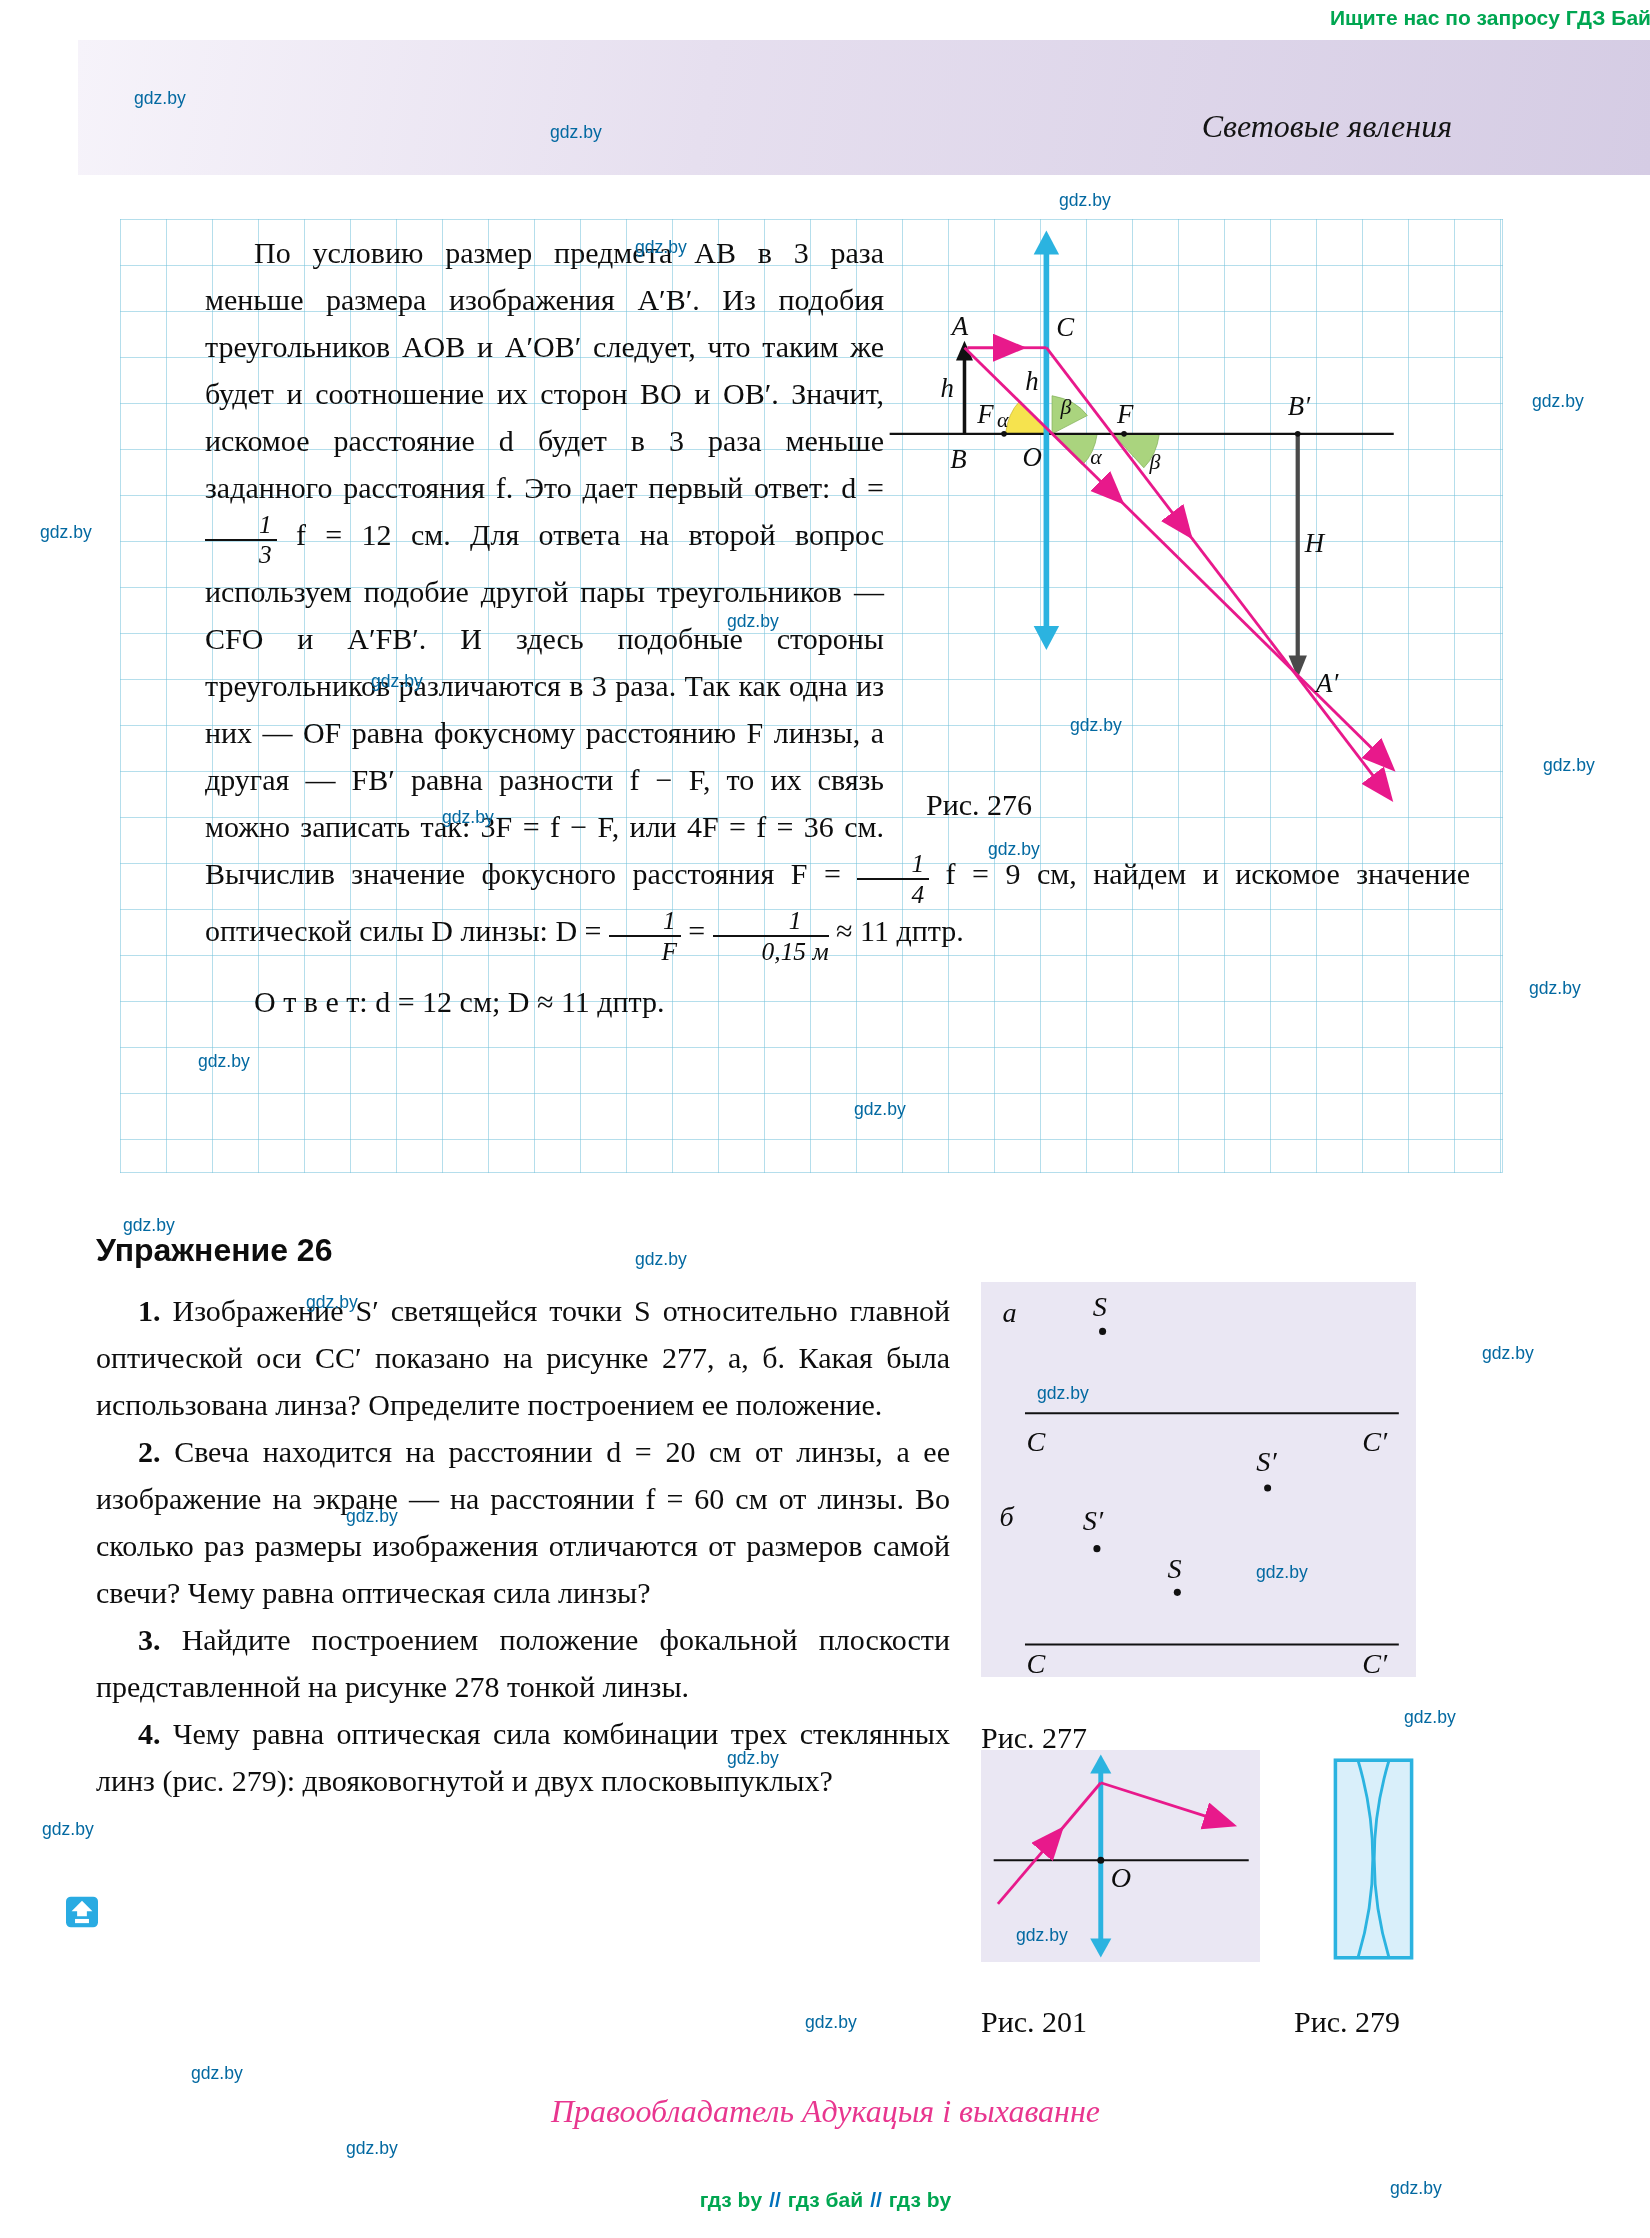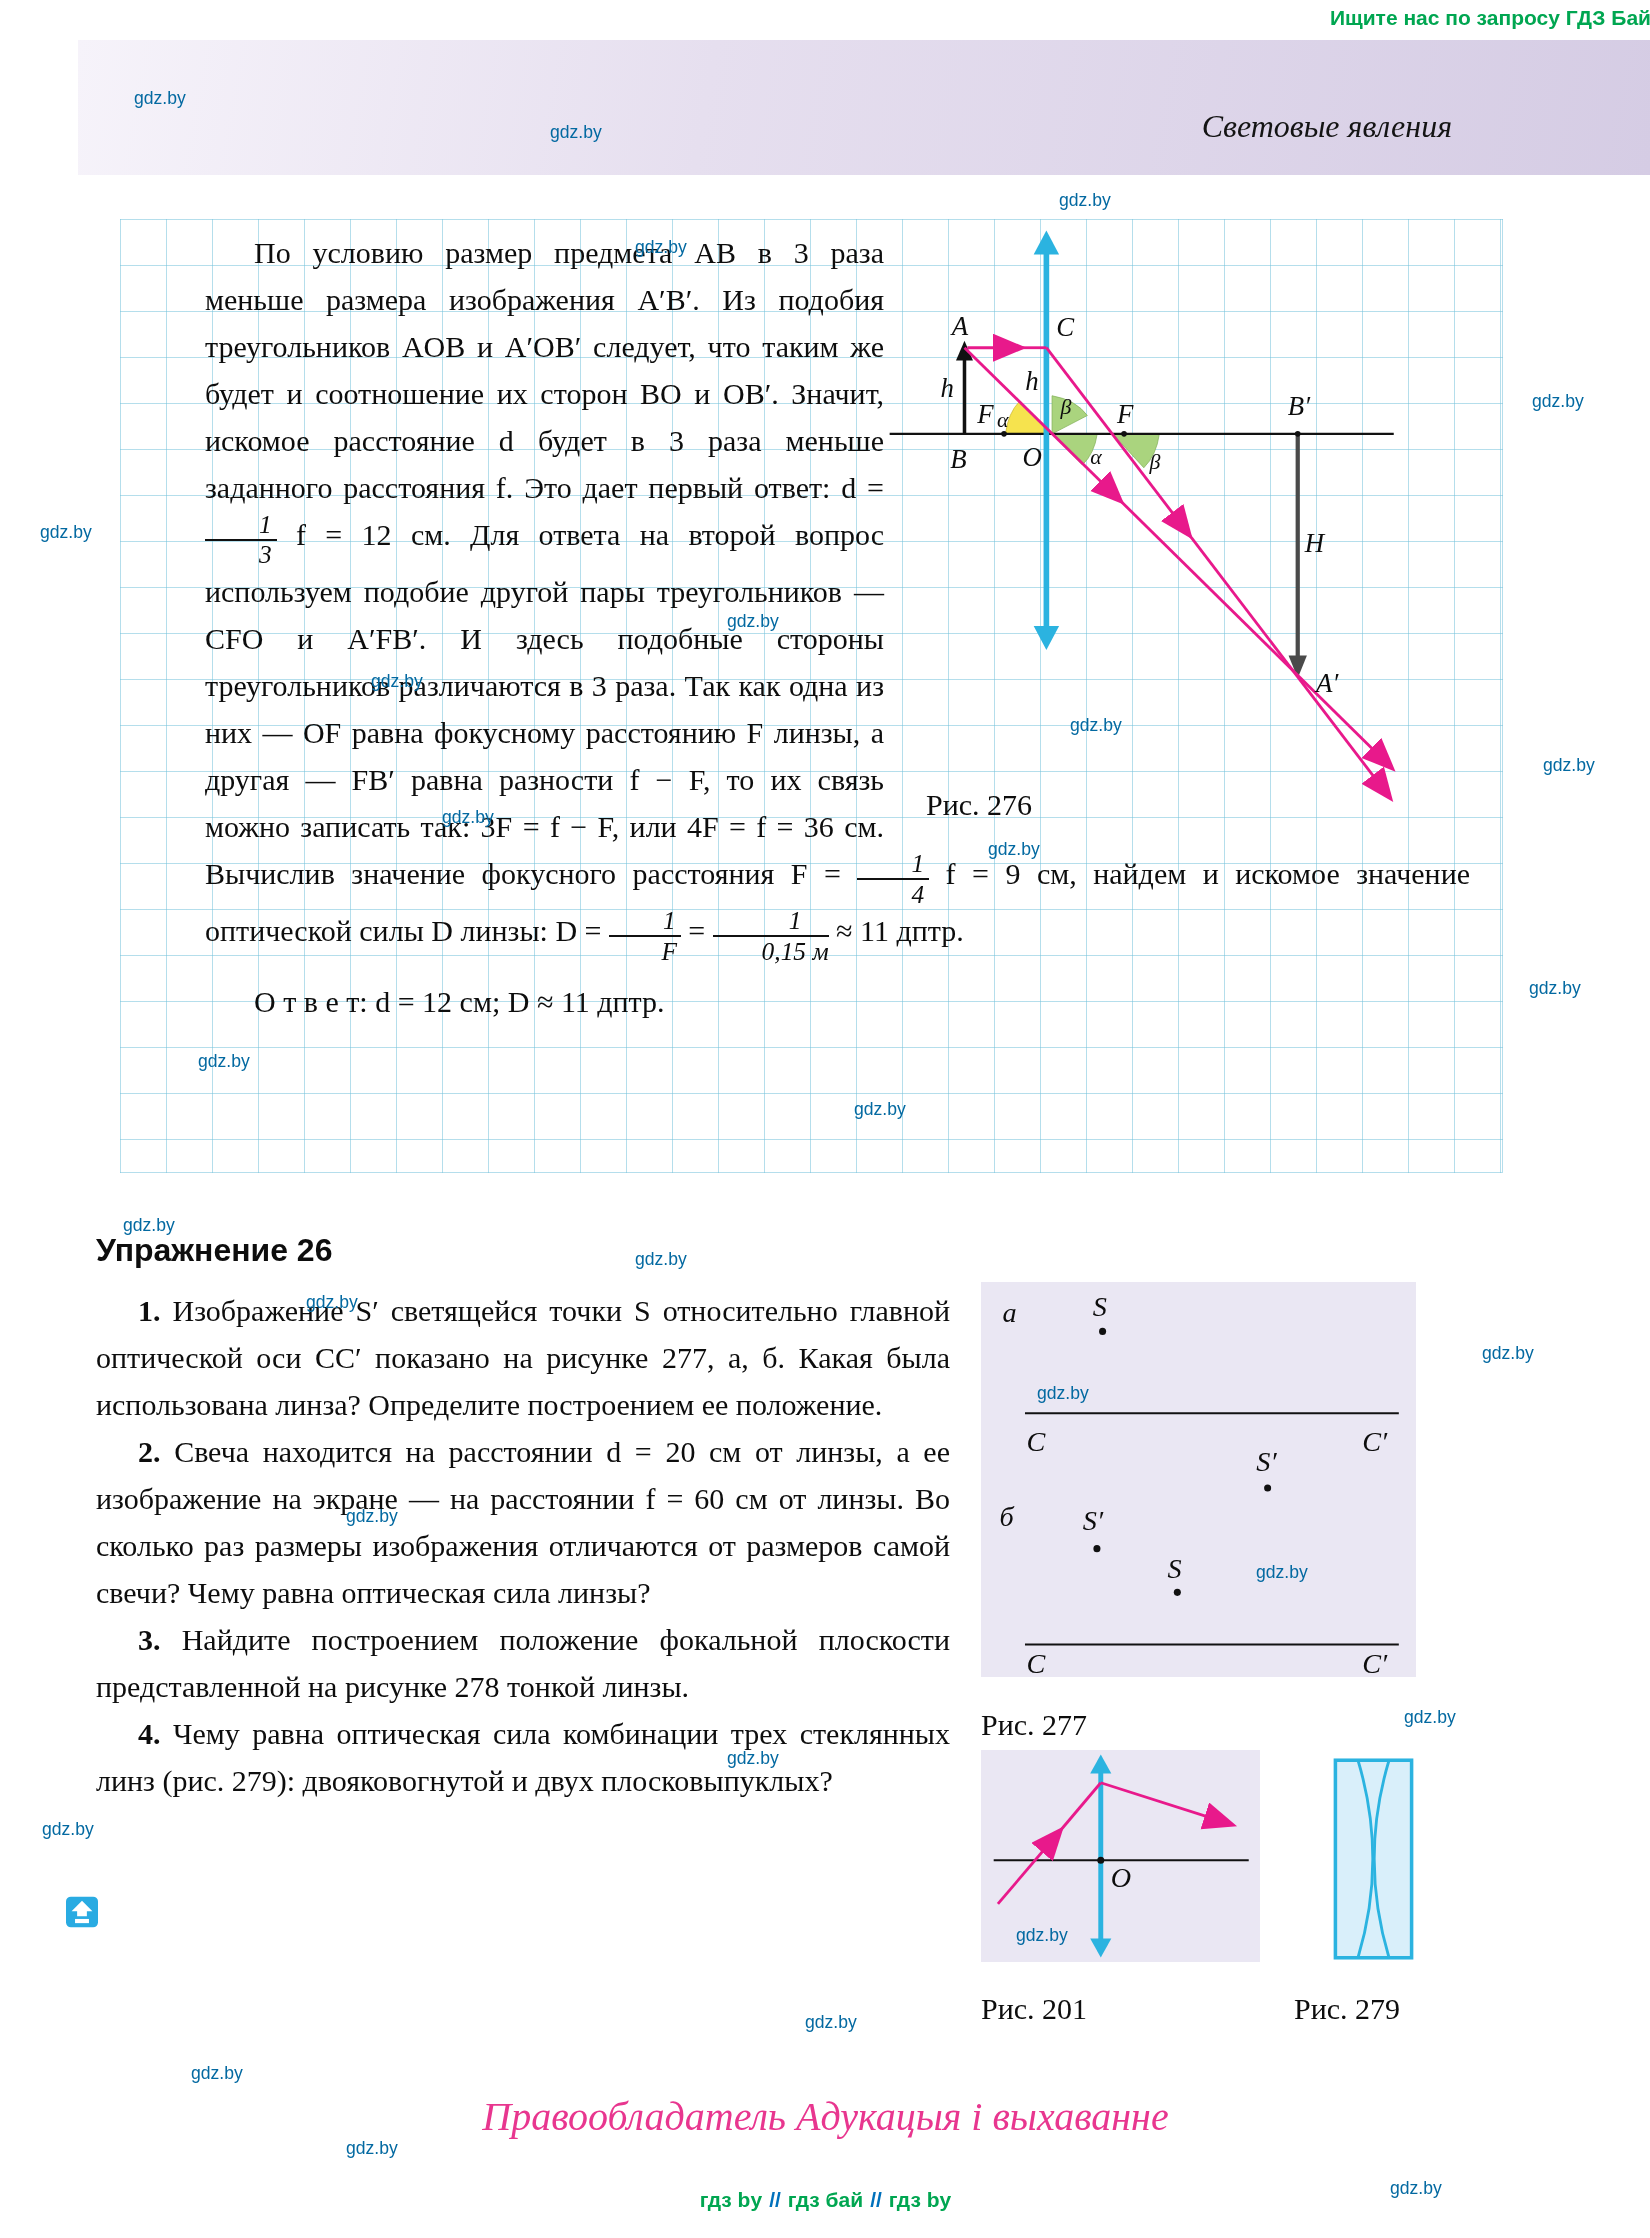--- a/index.html
+++ b/index.html
@@ -33,26 +33,26 @@
   .frac { display:inline-block; vertical-align:-18.3px; text-align:center; line-height:1.06; font-size:25.4px; font-style:italic; }
   .frac .num { display:block; border-bottom:2.1px solid #111; padding:0 5px 0.7px; }
   .frac .den { display:block; padding-top:0.7px; }
 
   .ex { position:absolute; left:96px; top:1232px; width:854px; }
   .ex h2 { font:bold 32px "Liberation Sans", sans-serif; margin:0 0 18.3px 0; color:#0d0d0d; }
   .ex p { font-size:30px; line-height:47px; text-align:justify; text-indent:42px; }
   .ex-num { font-weight:bold; }
 
   .figbox { position:absolute; background:#eae7f3; z-index:1; }
-  .fig-cap { position:absolute; font-size:30px; z-index:2; }
+  .fig-cap { position:absolute; font-size:30px; z-index:2;margin-top:13px; }
 
   .ex4-icon { position:absolute; left:65px; top:1896px; z-index:2; }
 
   .footer-copy { position:absolute; top:2093px; left:0; width:100%; text-align:center;
-    font-style:italic; font-size:40px; color:#e8368f; }
+    font-style:italic; font-size:32px; color:#e8368f; }
   .footer-links { position:absolute; top:2188px; left:0; width:100%; text-align:center;
     font:600 21px "Liberation Sans", sans-serif; }
   .footer-links .lnk { color:#00a651; }
   .footer-links .sep { color:#0071bc; padding:0 7px; }
 
   .wm { position:absolute; font:17.6px "Liberation Sans", sans-serif; color:#0369a1; z-index:6;margin-top:32px; }
 
   .dlbl { font:italic 38px "Liberation Serif", serif; fill:#0d0d0d; }
   .dsm  { font:italic 31px "Liberation Serif", serif; fill:#0d0d0d; }
   .flbl { font:italic 40px "Liberation Serif", serif; fill:#0d0d0d; }

